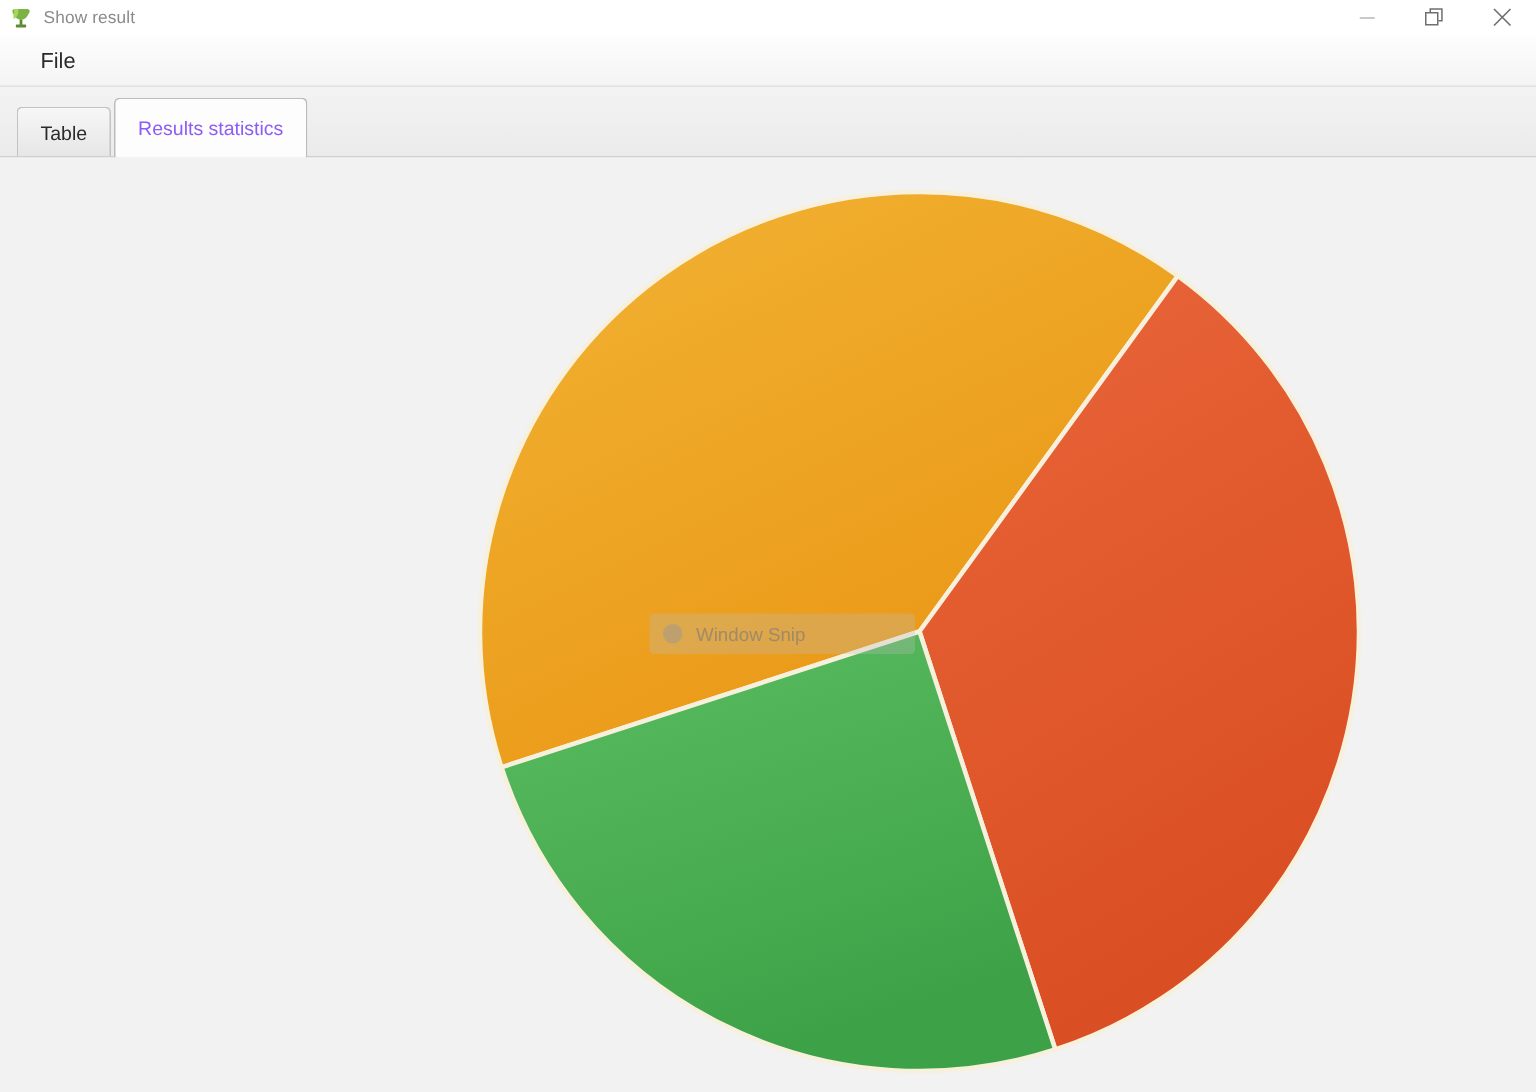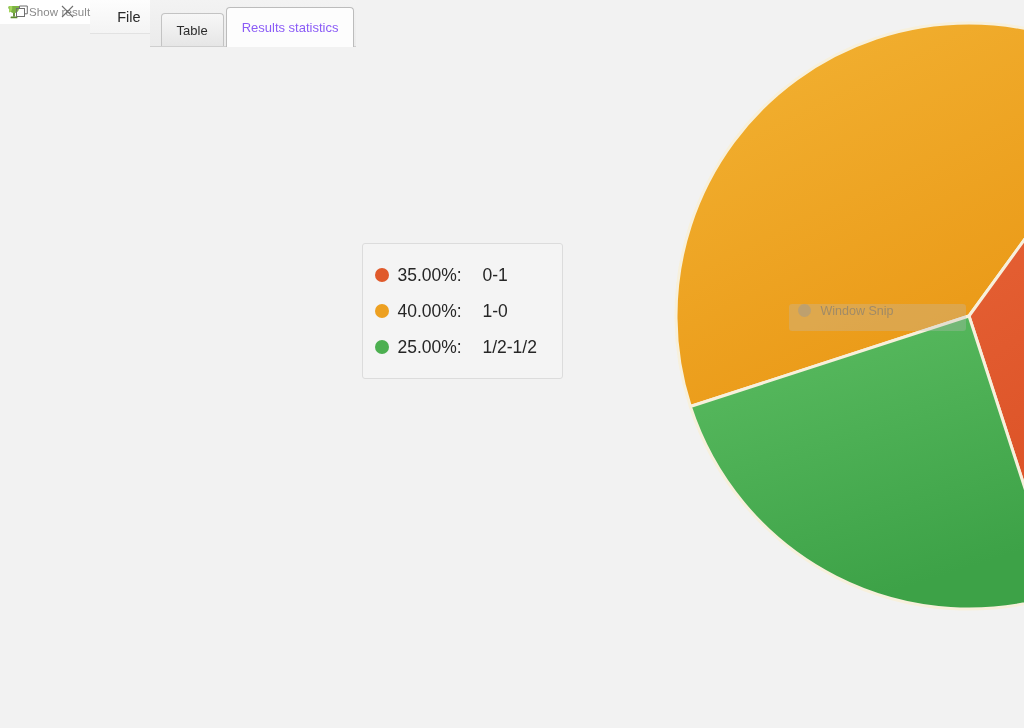--- a/index.html
+++ b/index.html
@@ -3,21 +3,21 @@
 <meta charset="utf-8">
 <title>Show result</title>
 <style>
   html,body{margin:0;padding:0;}
   body{
     width:1024px;height:728px;overflow:hidden;
     background:#f2f2f2;
     font-family:"Liberation Sans",sans-serif;
     -webkit-font-smoothing:antialiased;
   }
-  .app{position:relative;width:1024px;height:728px;background:#f2f2f2;display:flex;flex-direction:row;}
+  .app{position:relative;width:1024px;height:728px;background:#f2f2f2;display:flex;flex-direction:column;}
 
   
   .titlebar{
     height:23px;min-height:23px;background:#ffffff;
     display:flex;align-items:center;position:relative;
     border-bottom:1px solid #ffffff;
   }
   .title-icon{width:16px;height:16px;margin-left:6px;margin-right:7px;position:relative;flex:none;}
   .title-text{
     font-size:11.5px;color:#8a8a8a;letter-spacing:.1px;
@@ -90,21 +90,21 @@
   .legend-pct{
     font-size:17.5px;color:#262626;width:85px;flex:none;white-space:nowrap;
   }
   .legend-label{font-size:17.5px;color:#262626;white-space:nowrap;}
 
   
   .snip-overlay{
     position:absolute;left:433px;top:304px;width:177px;height:27px;
     background:rgba(190,190,190,0.30);
     border-radius:3px;
-    display:flex;
+    display:flex;align-items:center;
     pointer-events:none;
   }
   .snip-icon{
     width:13px;height:13px;margin-left:9px;margin-right:9px;flex:none;
     border-radius:50%;
     background:rgba(150,150,150,0.45);
   }
   .snip-text{
     font-size:12.5px;color:rgba(120,120,120,0.60);white-space:nowrap;
   }
@@ -179,35 +179,14 @@
       <path d="M 613 316 L 785.22 78.96 A 293 293 0 0 1 703.54 594.66 Z" fill="url(#gRed)" stroke="#f7f0dc" stroke-width="3" stroke-linejoin="round"></path>
 
       <path d="M 613 316 L 703.54 594.66 A 293 293 0 0 1 334.34 406.54 Z" fill="url(#gGreen)" stroke="#f7f0dc" stroke-width="3" stroke-linejoin="round"></path>
     </svg>
 
     <div class="snip-overlay">
       <div class="snip-icon"></div>
       <div class="snip-text">Window Snip</div>
     </div>
 
-    <div class="legend">
-
-      <div class="legend-row">
-        <span class="legend-dot" style="background:#e05a2b"></span>
-        <span class="legend-pct">35.00%:</span>
-        <span class="legend-label">0-1</span>
-      </div>
-
-      <div class="legend-row">
-        <span class="legend-dot" style="background:#eda021"></span>
-        <span class="legend-pct">40.00%:</span>
-        <span class="legend-label">1-0</span>
-      </div>
-
-      <div class="legend-row">
-        <span class="legend-dot" style="background:#4caf50"></span>
-        <span class="legend-pct">25.00%:</span>
-        <span class="legend-label">1/2-1/2</span>
-      </div>
-
-    </div>
   </div>
 </div>
 
 </body></html>

